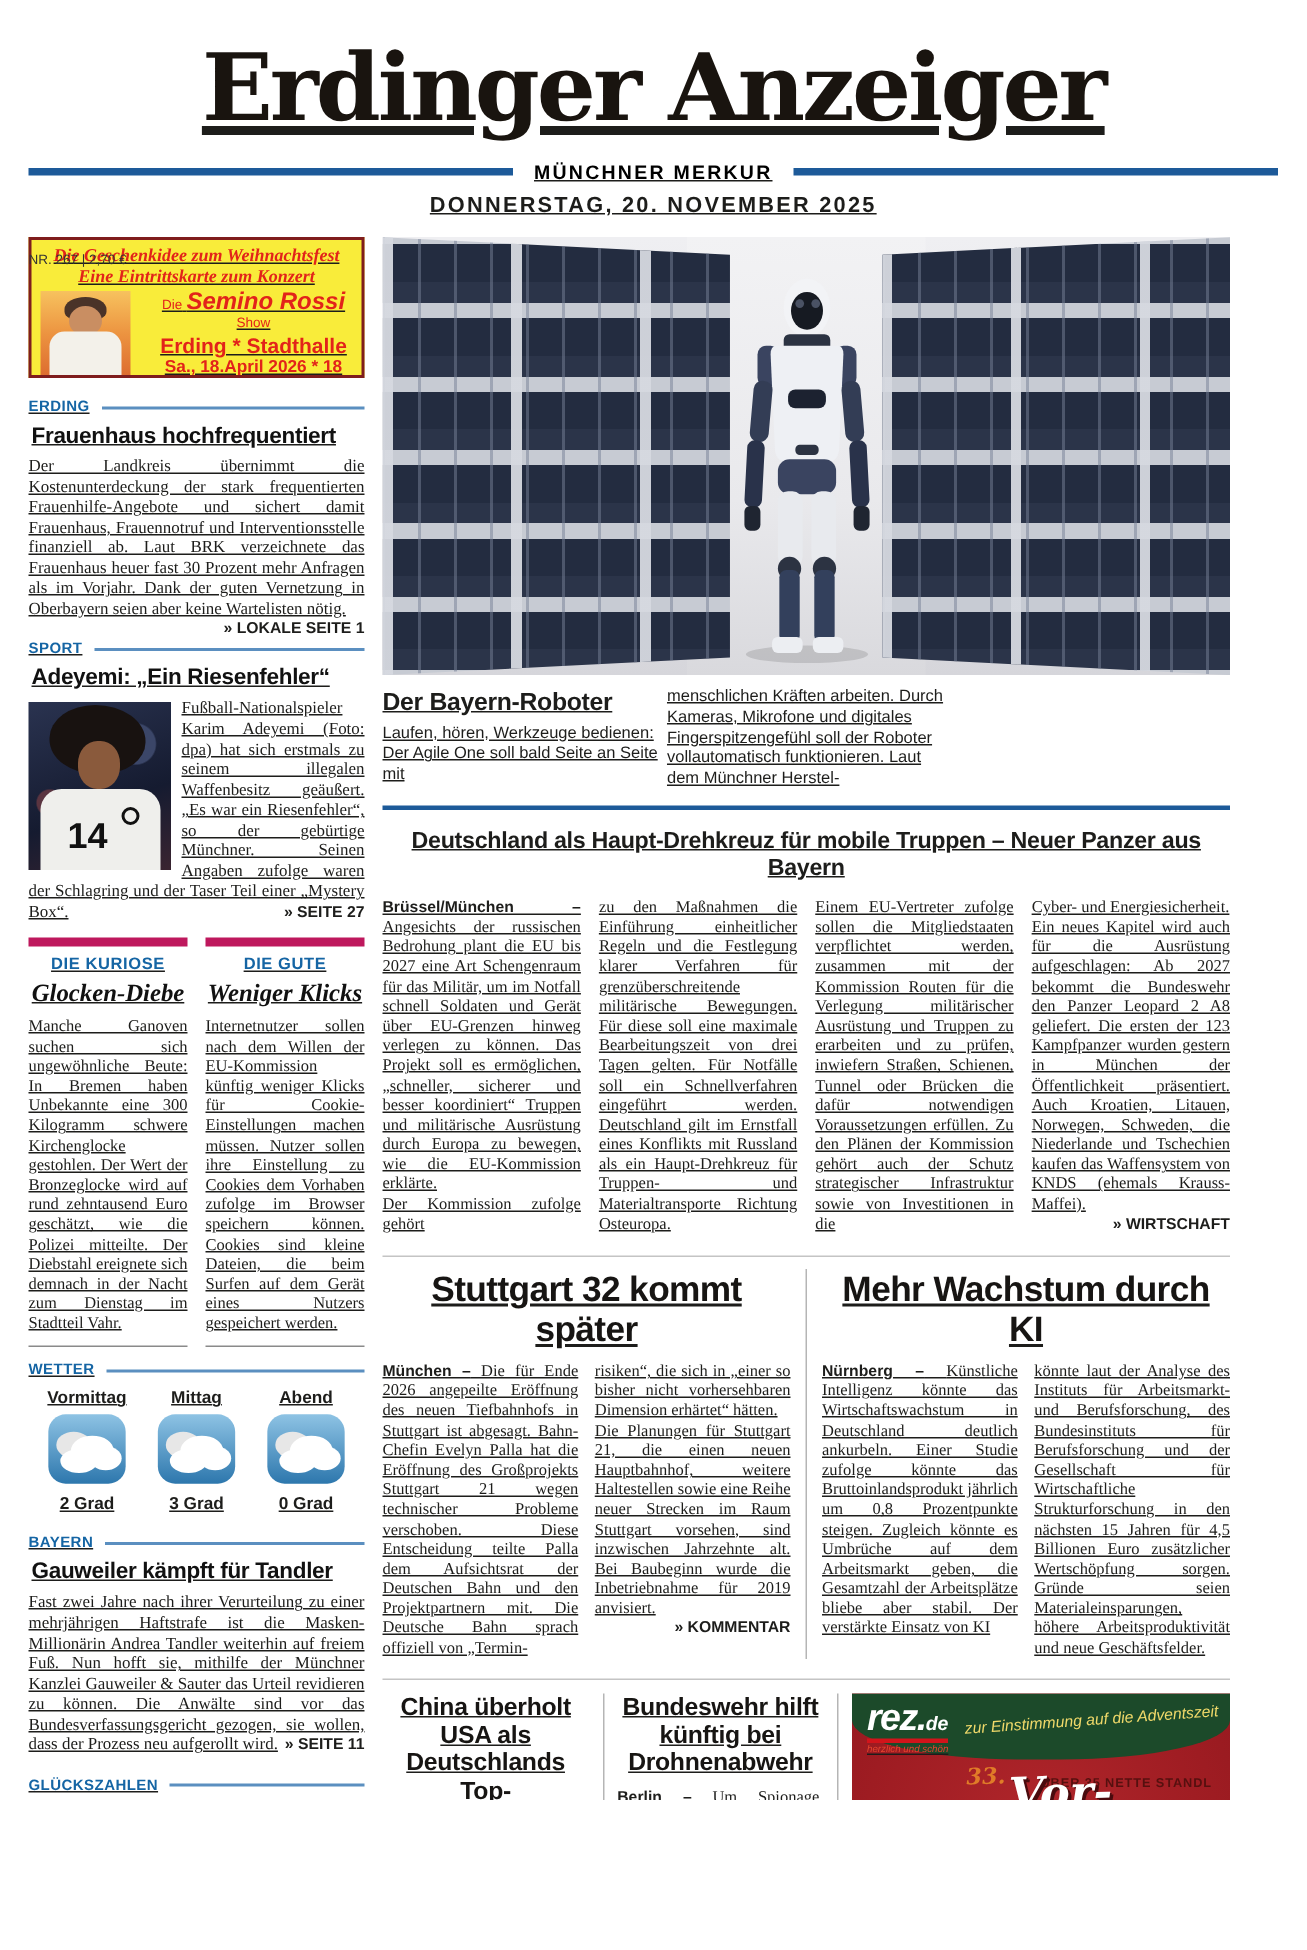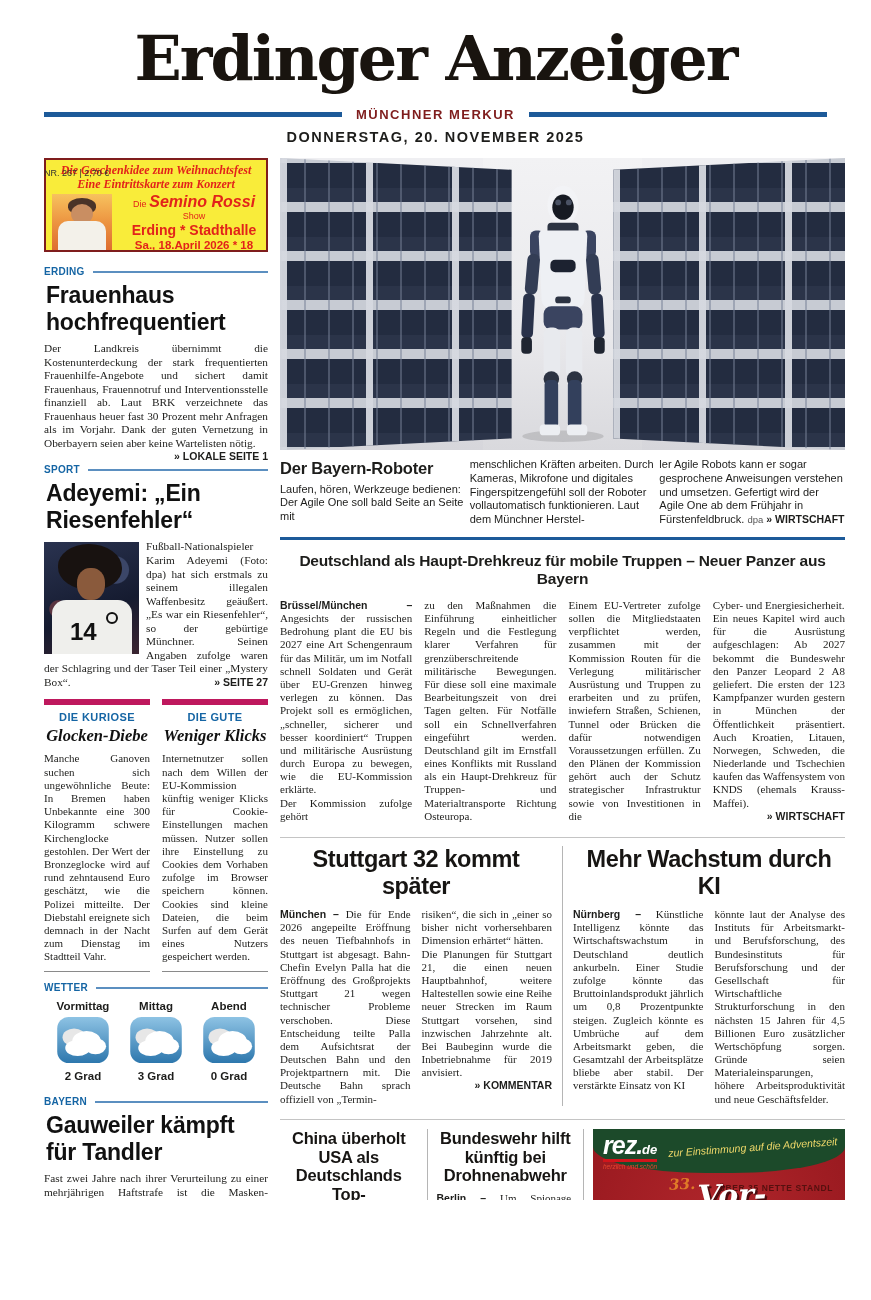--- a/index.html
+++ b/index.html
@@ -1,40 +1,40 @@
 <!DOCTYPE html>
 <html lang="de"><head>
 <meta charset="utf-8">
 <style>
   * { box-sizing: border-box; margin: 0; padding: 0; }
   html,body { background:#fff; }
   body { width:871px; height:1300px; font-family:"Liberation Serif", serif; color:#1d1d1b; }
-  .page { position:relative; width:871px; height:1200px; overflow:hidden; padding:0 44px; }
+  .page { position:relative; width:871px; height:1200px; overflow:hidden; padding:0 19px;text-decoration:underline; }
 
   
   .masthead { position:relative; padding-top:26px; }
   .nameplate { text-align:center; font-family:"DejaVu Serif", serif; font-weight:bold;
                font-size:62px; letter-spacing:-2px; color:#19140f; line-height:1.05; }
   .mast-rule-row { display:flex; align-items:center; gap:14px; margin-top:16px; }
   .mast-bar { flex:1; height:5px; background:#1d5a99; }
   .edition { font-family:"Liberation Sans", sans-serif; font-weight:bold; font-size:13px;
-             letter-spacing:1.5px; color:#7f1d1d; white-space:nowrap; }
+             letter-spacing:1.5px; color:#000000; white-space:nowrap; }
   .dateline-top { text-align:center; font-family:"Liberation Sans", sans-serif; font-weight:bold;
                   font-size:14.5px; letter-spacing:1.5px; margin-top:7px; }
   .issue { position:absolute; left:0; top:168px; font-size:9px; font-family:"Liberation Sans", sans-serif; color:#333; }
 
   
   .content { display:grid; grid-template-columns:224px 565px; gap:12px; margin-top:13px; }
 
   
   .side { font-size:11.3px; }
   .sec-head { display:flex; align-items:center; font-family:"Liberation Sans", sans-serif;
               font-weight:bold; color:#1565a4; font-size:10px; letter-spacing:.3px; margin-bottom:5px; }
   .sec-head::after { content:""; flex:1; height:2px; background:#5b8fc0; margin-left:8px; }
-  .side h2 { font-family:"Liberation Sans", sans-serif; font-weight:bold; font-size:23px;
+  .side h2 { font-family:"Liberation Sans", sans-serif; font-weight:bold; font-size:15px;
              color:#111; margin:1px 0 6px 2px; letter-spacing:-.2px; }
   .side p.body { text-align:justify; line-height:1.2; }
   .pageref { float:right; font-family:"Liberation Sans", sans-serif; font-weight:bold; font-size:10.5px; }
 
   
   .ad { background:#f9ec3a; border:2px solid #7f1d1d; padding:4px 6px 3px; height:94px; overflow:hidden; }
   .ad .l1 { color:#e2231a; font-weight:bold; font-style:italic; text-align:center; font-size:12px; line-height:1.15; }
   .ad-row { display:flex; gap:16px; margin-top:2px; }
   .ad-photo { width:60px; height:64px; flex:0 0 60px; background:linear-gradient(180deg,#f7c25e 0%,#ec9340 45%,#d9622b 100%); position:relative; overflow:hidden; }
   .ad-photo .hair { position:absolute; left:16px; top:4px; width:28px; height:16px; border-radius:50% 50% 40% 40%; background:#4a3328; }
@@ -328,23 +328,20 @@
           <rect x="84" y="250" width="21" height="11" rx="4" fill="#eceef2"></rect>
         </svg>
       </div>
 
       <div class="caption">
         <div>
           <h3>Der Bayern-Roboter</h3>
           <p>Laufen, hören, Werkzeuge bedienen: Der Agile One soll bald Seite an Seite mit</p>
         </div>
         <p>menschlichen Kräften arbeiten. Durch Kameras, Mikrofone und digitales Fingerspitzengefühl soll der Roboter vollautomatisch funktionieren. Laut dem Münchner Herstel-</p>
-        <p><span>ler Agile Robots kann er sogar gesprochene Anweisungen verstehen und umsetzen. Gefertigt wird der Agile One ab dem Frühjahr in Fürstenfeldbruck.</span>
-           <span class="credit">dpa</span>
-           <span class="cap-ref">» WIRTSCHAFT</span></p>
       </div>
 
       <div class="blue-rule"></div>
 
       <article>
         <div class="lead-sub">Deutschland als Haupt-Drehkreuz für mobile Truppen – Neuer Panzer aus Bayern</div>
         <div class="lead-cols">
           <p class="col-p"><span class="dl">Brüssel/München –</span> <span>Angesichts der russischen Bedrohung plant die EU bis 2027 eine Art Schengenraum für das Militär, um im Notfall schnell Soldaten und Gerät über EU-Grenzen hinweg verlegen zu können. Das Projekt soll es ermöglichen, „schneller, sicherer und besser koordiniert“ Truppen und militärische Ausrüstung durch Europa zu bewegen, wie die EU-Kommission erklärte.
 Der Kommission zufolge gehört</span></p>
           <p class="col-p">zu den Maßnahmen die Einführung einheitlicher Regeln und die Festlegung klarer Verfahren für grenzüberschreitende militärische Bewegungen. Für diese soll eine maximale Bearbeitungszeit von drei Tagen gelten. Für Notfälle soll ein Schnellverfahren eingeführt werden. Deutschland gilt im Ernstfall eines Konflikts mit Russland als ein Haupt-Drehkreuz für Truppen- und Materialtransporte Richtung Osteuropa.</p>

